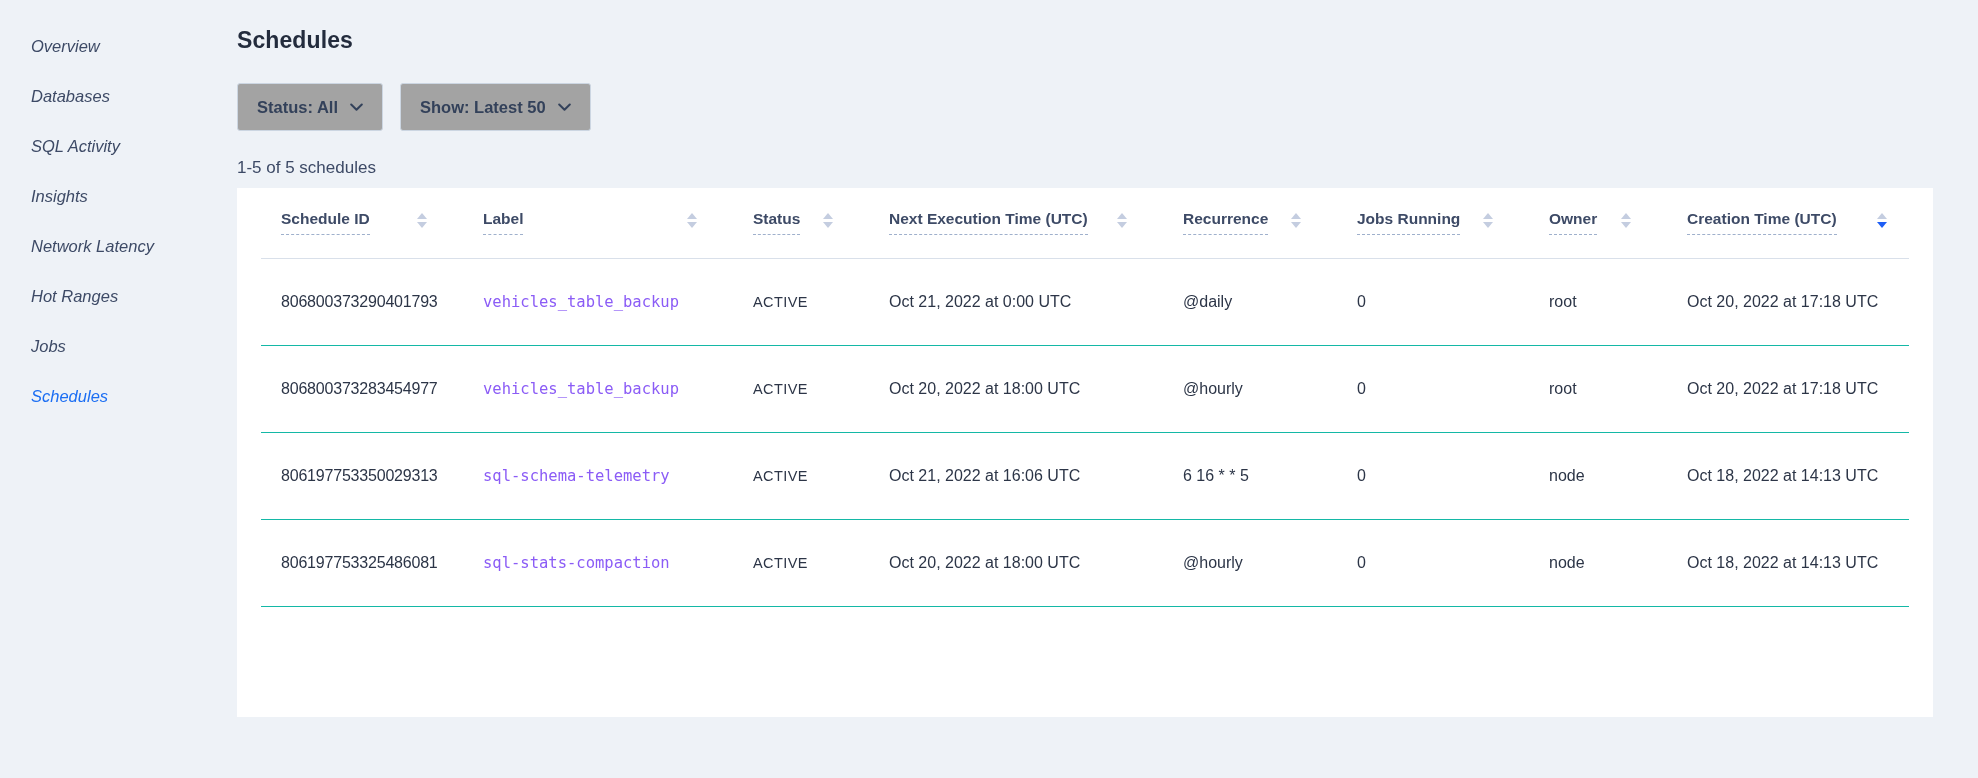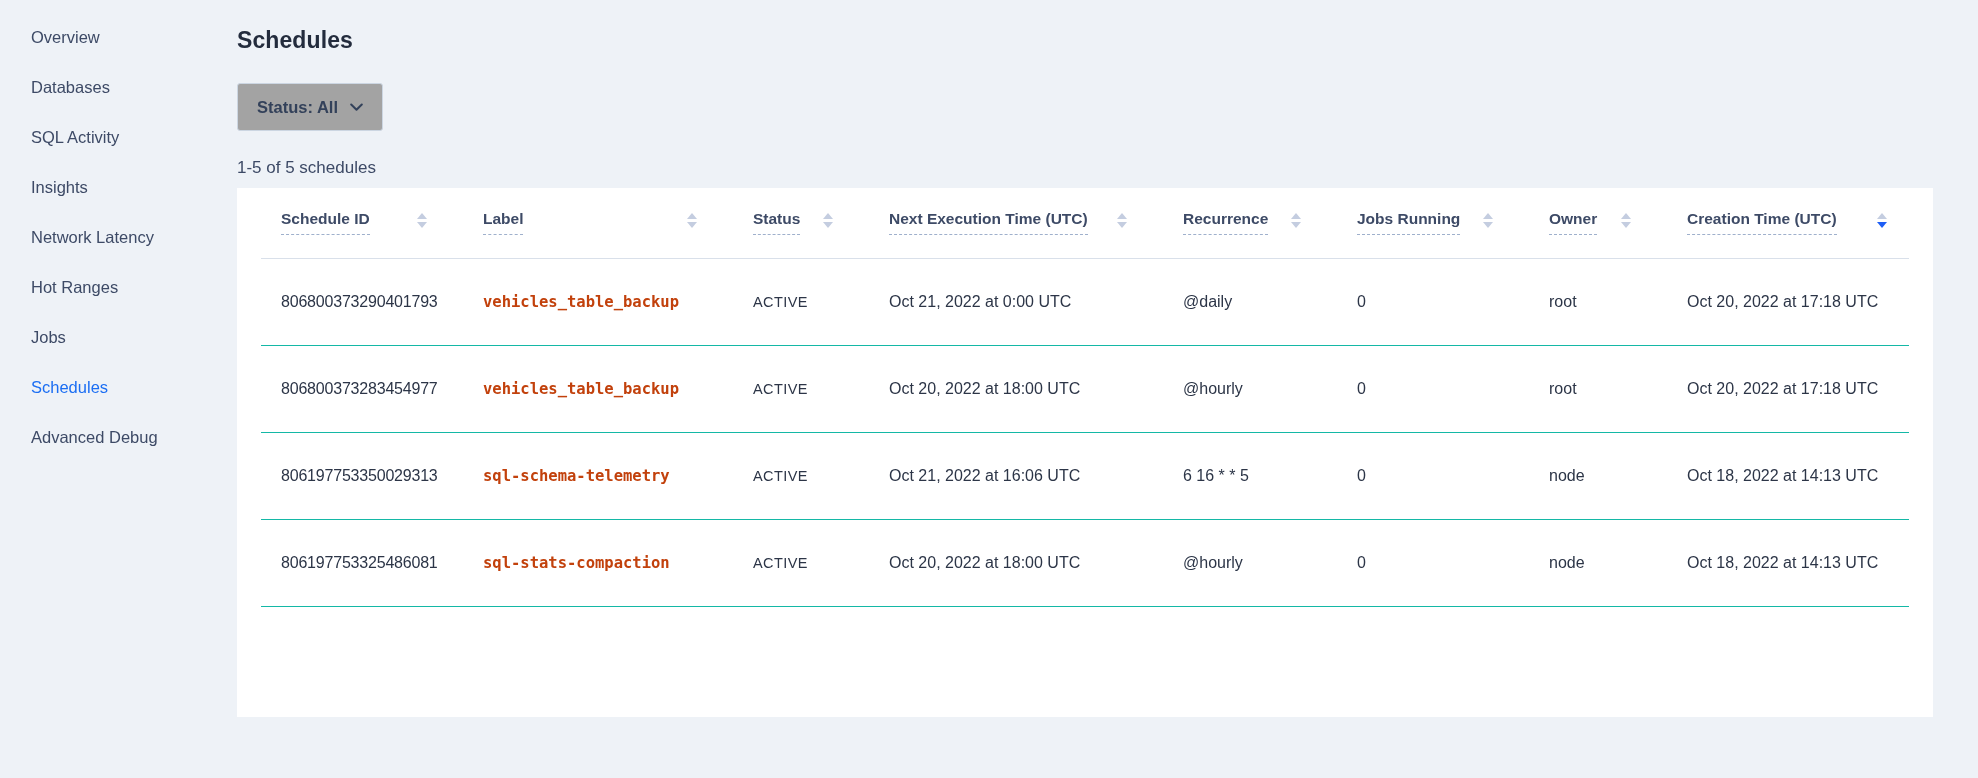--- a/index.html
+++ b/index.html
@@ -8,21 +8,21 @@
     width:1978px; height:778px;
     background:#eef2f7;
     font-family:"Liberation Sans", sans-serif;
     color:#2c3547;
     position:relative;
     overflow:hidden;
   }
 
   
   .sidebar {
-    position:absolute; left:0; top:0; width:237px; padding-top:12px;
+    position:absolute; left:0; top:0; width:237px; padding-top:21px;font-style:italic;
   }
   .nav-item {
     height:50px; display:flex; align-items:center;
     padding-left:31px; font-size:16.5px; color:#3d4a66; cursor:pointer;
     white-space:nowrap;
   }
   .nav-item.active { color:#1b6ef3; }
 
   
   .main { position:absolute; left:237px; top:0; width:1741px; height:778px; }
@@ -90,51 +90,58 @@
   tbody td {
     height:87px; vertical-align:middle;
     padding:0 10px 0 20px;
     border-bottom:1px solid #14b8a6;
     font-size:16px; color:#2c3547;
     white-space:nowrap; overflow:hidden;
   }
   td.cell-id { letter-spacing:-0.2px; }
   td.cell-label {
     font-family:"DejaVu Sans Mono", monospace;
-    font-weight:700; font-size:15.5px; color:#c2410c;
+    font-weight:400; font-size:15.5px; color:#8b5cf6;
   }
   td.cell-status { font-size:14.5px; letter-spacing:0.4px; }
 </style>
 </head>
 <body>
 
 <nav class="sidebar">
   <div class="nav-item">Overview</div>
   <div class="nav-item">Databases</div>
   <div class="nav-item">SQL Activity</div>
   <div class="nav-item">Insights</div>
   <div class="nav-item">Network Latency</div>
   <div class="nav-item">Hot Ranges</div>
   <div class="nav-item">Jobs</div>
   <div class="nav-item active">Schedules</div>
-  <div class="nav-item">Advanced Debug</div>
 </nav>
 
 <main class="main">
   <h1 class="page-title" style="margin:0">Schedules</h1>
 
   <div class="filters">
     <button class="dropdown">
       <span>Status: All</span>
       <span>
         <svg width="13" height="9" viewBox="0 0 13 9">
             <path d="M1.2 1.5 L6.5 6.8 L11.8 1.5" stroke="#33415a" stroke-width="2" fill="none" stroke-linecap="round" stroke-linejoin="round"></path>
           </svg>
       </span>
     </button>
+    <button class="dropdown">
+      <span>Show: Latest 50</span>
+      <span>
+        <svg width="13" height="9" viewBox="0 0 13 9">
+            <path d="M1.2 1.5 L6.5 6.8 L11.8 1.5" stroke="#33415a" stroke-width="2" fill="none" stroke-linecap="round" stroke-linejoin="round"></path>
+          </svg>
+      </span>
+    </button>
   </div>
 
   <div class="count">1-5 of 5 schedules</div>
 
   <section class="card">
     <table>
       <thead>
         <tr id="header-row">
             <th>
               <div class="th-inner">

